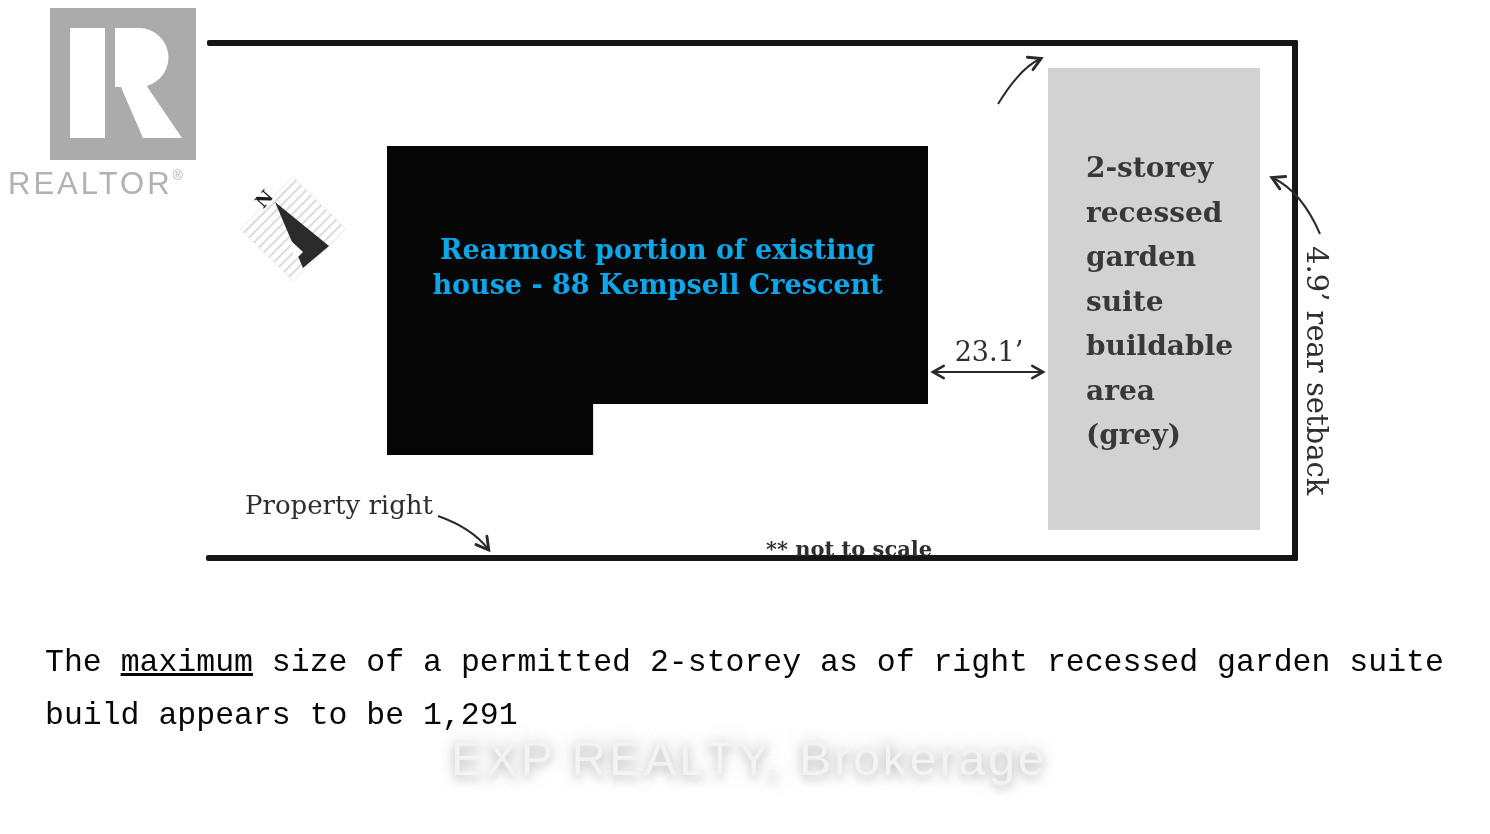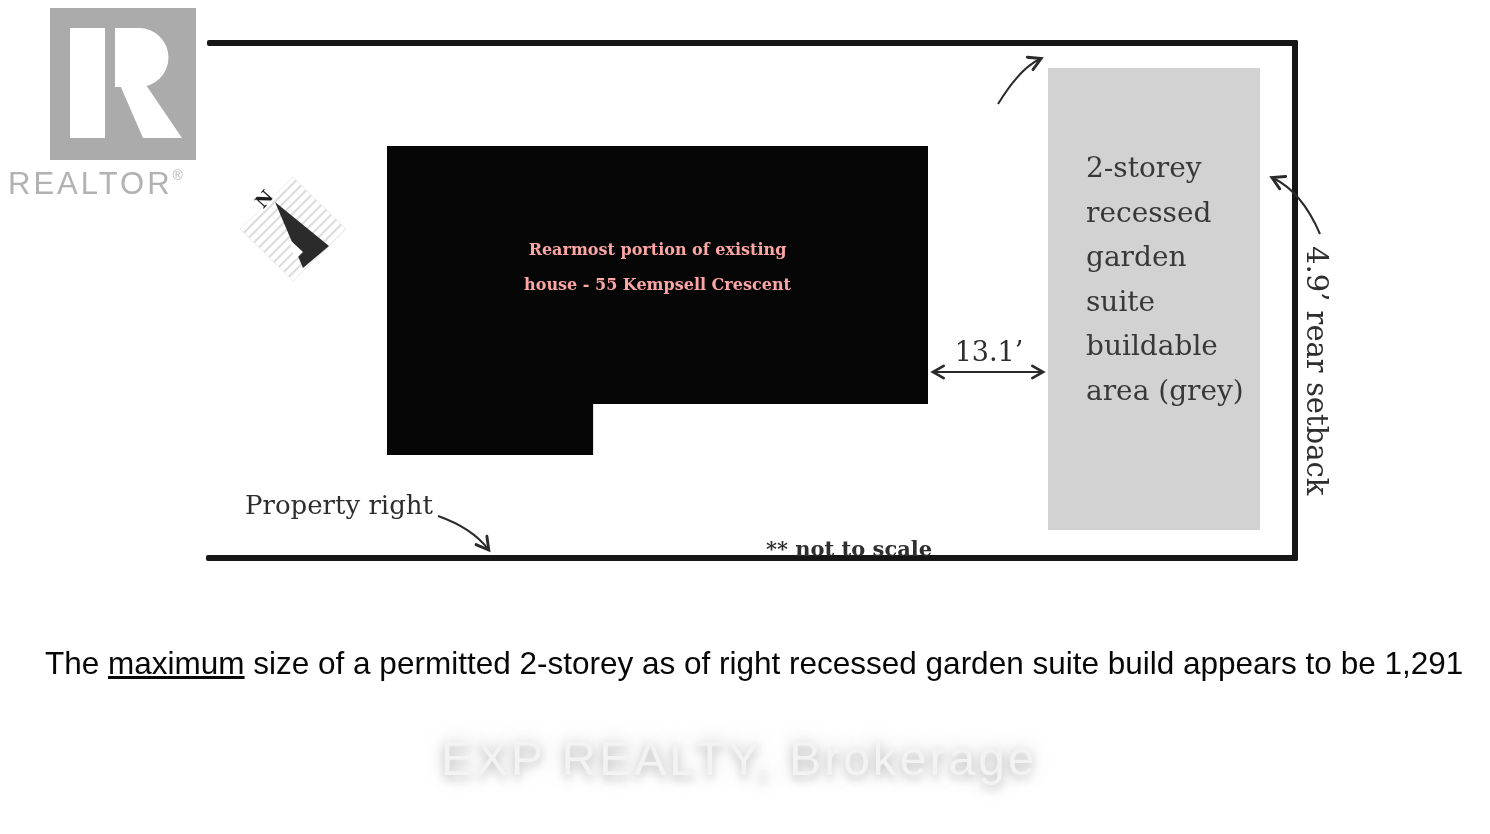--- a/index.html
+++ b/index.html
@@ -34,33 +34,33 @@
 
   .house {
     position: absolute; left: 387px; top: 146px;
     width: 541px; height: 309px;
     background: #060606;
     clip-path: polygon(0 0, 100% 0, 100% 83.5%, 38.1% 83.5%, 38.1% 100%, 0 100%);
   }
   .house-label {
     position: absolute; left: 0; top: 86px; width: 100%;
     text-align: center;
-    color: #fca5a5; font-weight: bold;
-    font-size: 16px; line-height: 35px;
+    color: #0ea5e9; font-weight: bold;
+    font-size: 27px; line-height: 35px;
   }
 
   .buildable {
     position: absolute; left: 1048px; top: 68px;
     width: 212px; height: 462px;
     background: #d2d2d2;
   }
   .buildable-label {
     position: absolute; left: 38px; top: 78px;
     width: 160px;
-    color: #383838; font-size: 28px; line-height: 44.5px;
+    color: #383838; font-size: 28px; line-height: 44.5px; font-weight: bold;
   }
 
   .dlabel { position: absolute; color: #2e2e2e; white-space: nowrap; }
   .side-setback    { left: 698px;  top: 78px;  font-size: 30px; }
   .gap-label       { left: 930px;  top: 336px; width: 118px; text-align: center; font-size: 27px; }
   .rear-setback    {
     left: 1300px; top: 246px;
     font-size: 29px;
     writing-mode: vertical-rl; text-orientation: mixed;
   }
@@ -68,32 +68,32 @@
   .not-to-scale    { left: 766px; top: 526px; font-size: 21px; font-weight: bold; margin-top: 10px; }
 
   .overlay {
     position: absolute; left: 0; top: 0;
     width: 1490px; height: 620px;
     pointer-events: none;
   }
 
   
   .watermark {
-    position: absolute; left: 441px; top: 731px;
+    position: absolute; left: 451px; top: 731px;
     font-family: "Liberation Sans", sans-serif;
     font-size: 48px; letter-spacing: 3px;
     color: #f3f3f3;
     text-shadow: 0 0 16px rgba(150,150,150,0.55), 0 5px 9px rgba(160,160,160,0.4);
     z-index: 0;
     white-space: nowrap;
   }
   .caption {
     position: absolute; left: 45px; top: 637px; width: 1430px;
     margin: 0;
-    font-family: Liberation Sans, sans-serif;
+    font-family: Liberation Mono, monospace;
     font-size: 31.5px; line-height: 52.5px;
     color: #070707;
     z-index: 1;
   }
   .cap-line { display: block; }
   .caption .u { text-decoration: underline; }
   .caption .i { font-style: italic; }
 </style>
 </head>
 <body>
@@ -110,28 +110,28 @@
     <div class="realtor-word"><span>REALTOR</span><sup>®</sup></div>
   </div>
 
   <div class="diagram">
 
     <div class="border-top"></div>
     <div class="border-right"></div>
     <div class="border-bottom"></div>
 
     <div class="house">
-      <div class="house-label"><span>Rearmost portion of existing</span><br><span>house - 55 Kempsell Crescent</span></div>
+      <div class="house-label"><span>Rearmost portion of existing</span><br><span>house - 88 Kempsell Crescent</span></div>
     </div>
 
     <div class="buildable">
       <div class="buildable-label">2-storey recessed garden suite buildable area (grey)</div>
     </div>
 
-    <div class="dlabel gap-label">13.1’</div>
+    <div class="dlabel gap-label">23.1’</div>
     <div class="dlabel rear-setback">4.9’ rear setback</div>
     <div class="dlabel property-line-label">Property right</div>
     <div class="dlabel not-to-scale">** not to scale</div>
 
     <svg class="overlay">
       <defs>
         <pattern id="hatch" width="7" height="7" patternUnits="userSpaceOnUse" patternTransform="rotate(45)">
           <rect width="7" height="7" fill="#ffffff"></rect>
           <line x1="1" y1="0" x2="1" y2="7" stroke="#dcdcdc" stroke-width="2.2"></line>
         </pattern>

